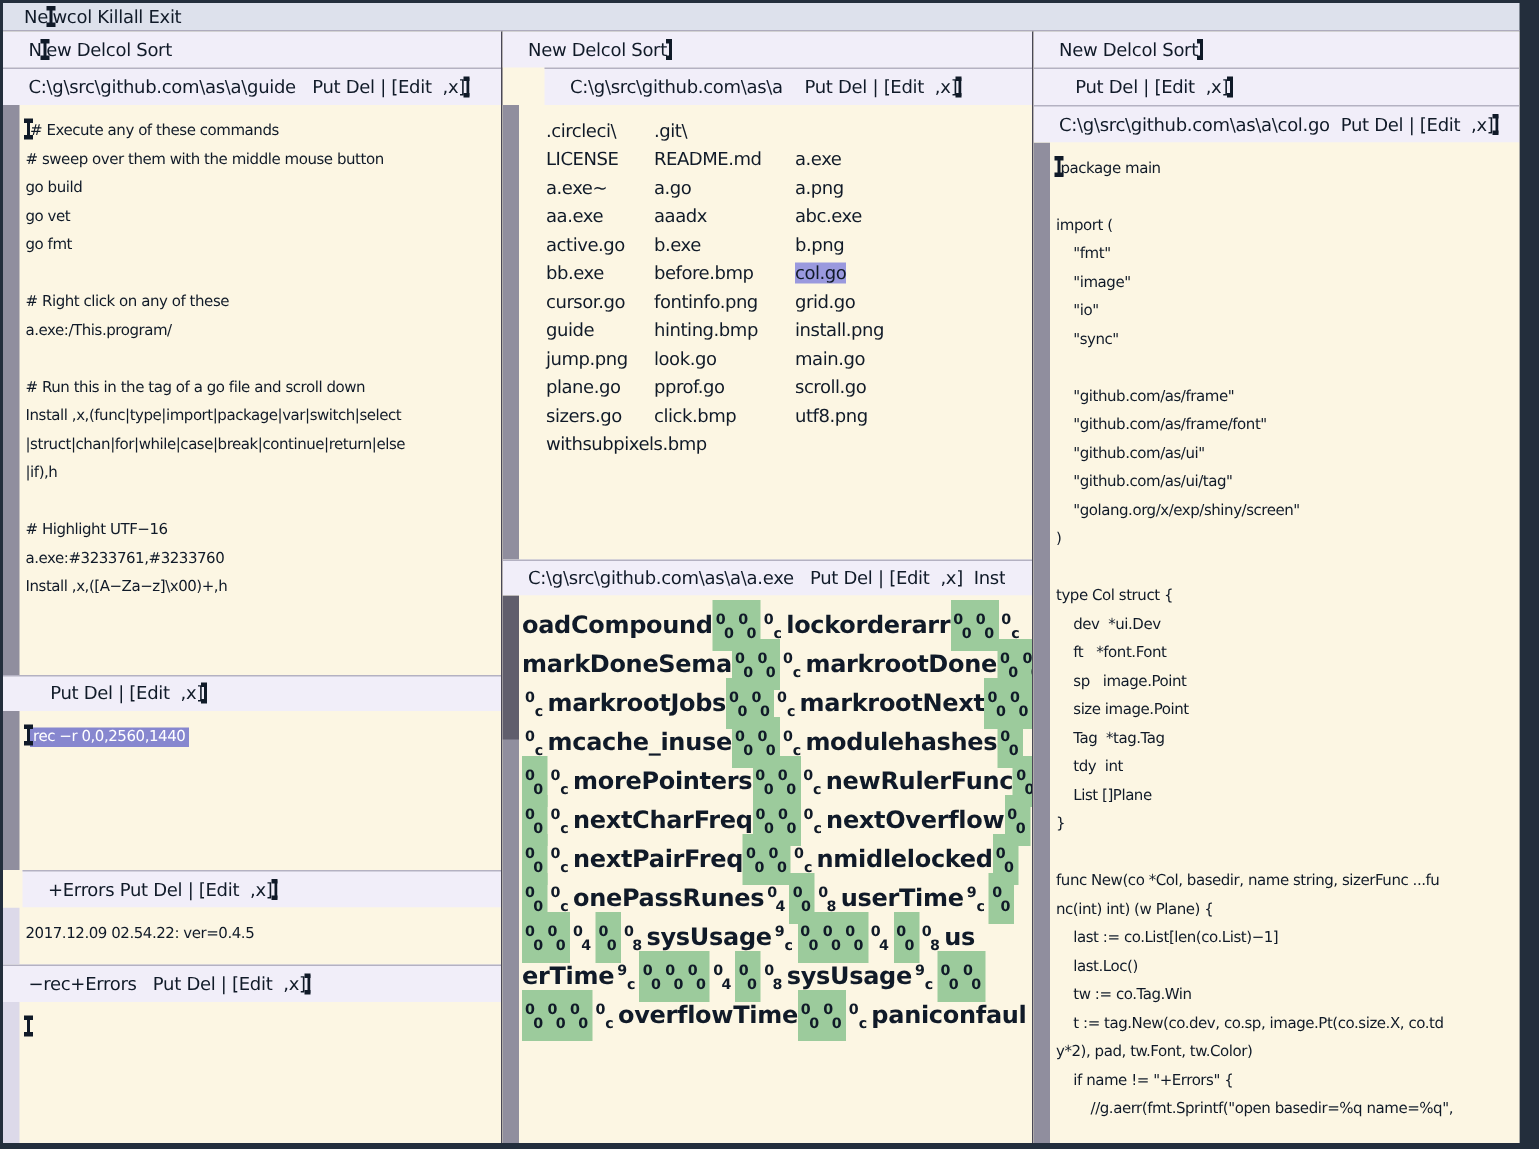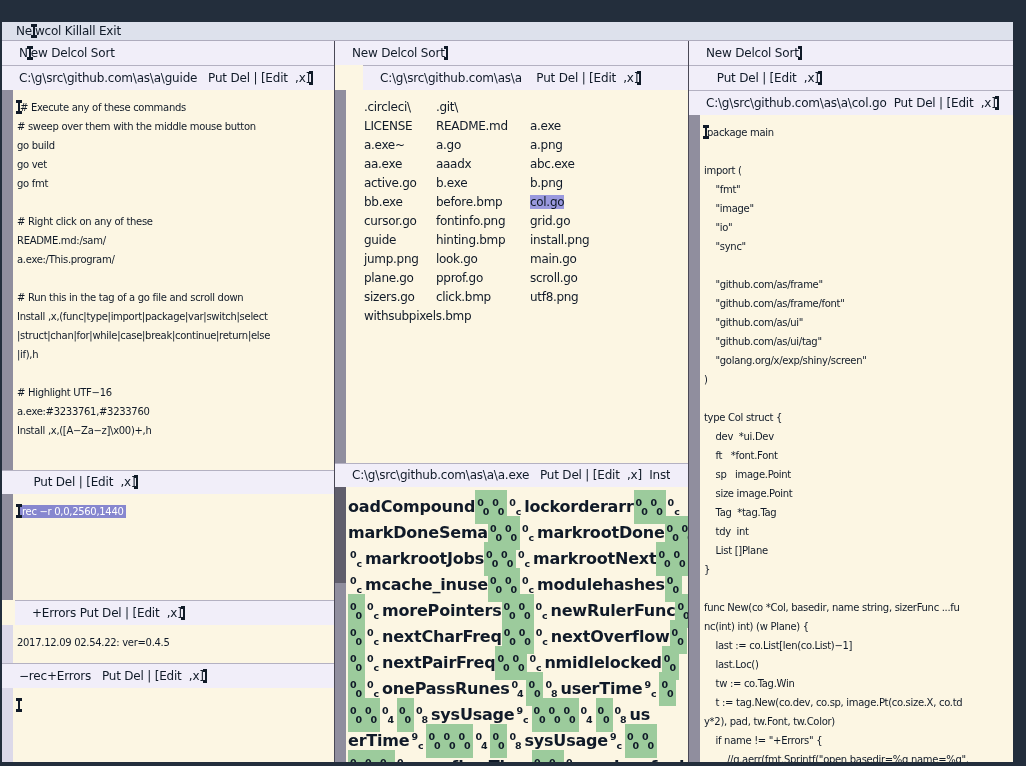--- a/index.html
+++ b/index.html
@@ -14,21 +14,21 @@
     width:1026px;height:766px;background:var(--frame);
     padding:2px 13px 4px 2px;
     font-family:"DejaVu Sans","Liberation Sans",sans-serif;
     color:var(--text);
     position:relative;overflow:hidden;
   }
   .inner{width:100%;height:100%;display:flex;flex-direction:column;}
   .main-tag{
     height:19px;line-height:18px;background:var(--maintag);
     font-size:12px;letter-spacing:-0.2px;padding-left:8px;
-    border-bottom:1px solid #aeabbd;white-space:pre;overflow:hidden;margin-top:20px;
+    border-bottom:1px solid #aeabbd;white-space:pre;overflow:hidden;
   }
   .columns{flex:1;display:flex;min-height:0;}
   .col{display:flex;flex-direction:column;background:var(--body);min-width:0;overflow:hidden;}
   .col+.col{border-left:1px solid #4a4856;}
   .tag-row{
     background:var(--tag);display:flex;align-items:flex-end;
     font-size:12px;letter-spacing:-0.2px;overflow:hidden;flex:none;
   }
   .win-tag{border-top:1px solid var(--tagline);}
   .col-tag{border-bottom:0;}
@@ -82,21 +82,20 @@
             <div class="body" style="height: 380px;">
               <div class="sb sb-gray"></div>
               <div class="content">
                 <div class="line"><span class="caret"></span><span># Execute any of these commands</span></div>
                 <div class="line"><span># sweep over them with the middle mouse button</span></div>
                 <div class="line"><span>go build</span></div>
                 <div class="line"><span>go vet</span></div>
                 <div class="line"><span>go fmt</span></div>
                 <div class="line"></div>
                 <div class="line"><span># Right click on any of these</span></div>
-                <div class="line"><span>README.md:/sam/</span></div>
                 <div class="line"><span>a.exe:/This.program/</span></div>
                 <div class="line"></div>
                 <div class="line"><span># Run this in the tag of a go file and scroll down</span></div>
                 <div class="line"><span>Install ,x,(func|type|import|package|var|switch|select</span></div>
                 <div class="line"><span>|struct|chan|for|while|case|break|continue|return|else</span></div>
                 <div class="line"><span>|if),h</span></div>
                 <div class="line"></div>
                 <div class="line"><span># Highlight UTF−16</span></div>
                 <div class="line"><span>a.exe:#3233761,#3233760</span></div>
                 <div class="line"><span>Install ,x,([A−Za−z]\x00)+,h</span></div>
@@ -143,21 +142,21 @@
         <div class="col" style="width: 354px;">
           <div class="tag-row col-tag" style="height: 24px; line-height: 23px;">
             <span class="tagbox box-gray"></span>
             <span class="ttext"><span>New Delcol Sort</span><span class="caret"></span></span>
           </div>
           <div class="win">
             <div class="tag-row win-tag" style="height: 25px; line-height: 24px; margin-left: 28px;">
               <span class="tagbox box-gray"></span>
               <span class="ttext"><span>C:\g\src\github.com\as\a    Put Del | [Edit  ,x]</span><span class="caret"></span></span>
             </div>
-            <div class="body" style="height: 373px;">
+            <div class="body" style="height: 303px;">
               <div class="sb sb-gray"></div>
               <div class="content">
                 <div class="filegrid">
                   <div class="fcell"><span>.circleci\</span></div>
                   <div class="fcell"><span>.git\</span></div>
                   <div class="fcell"></div>
                   <div class="fcell"><span>LICENSE</span></div>
                   <div class="fcell"><span>README.md</span></div>
                   <div class="fcell"><span>a.exe</span></div>
                   <div class="fcell"><span>a.exe~</span></div>

